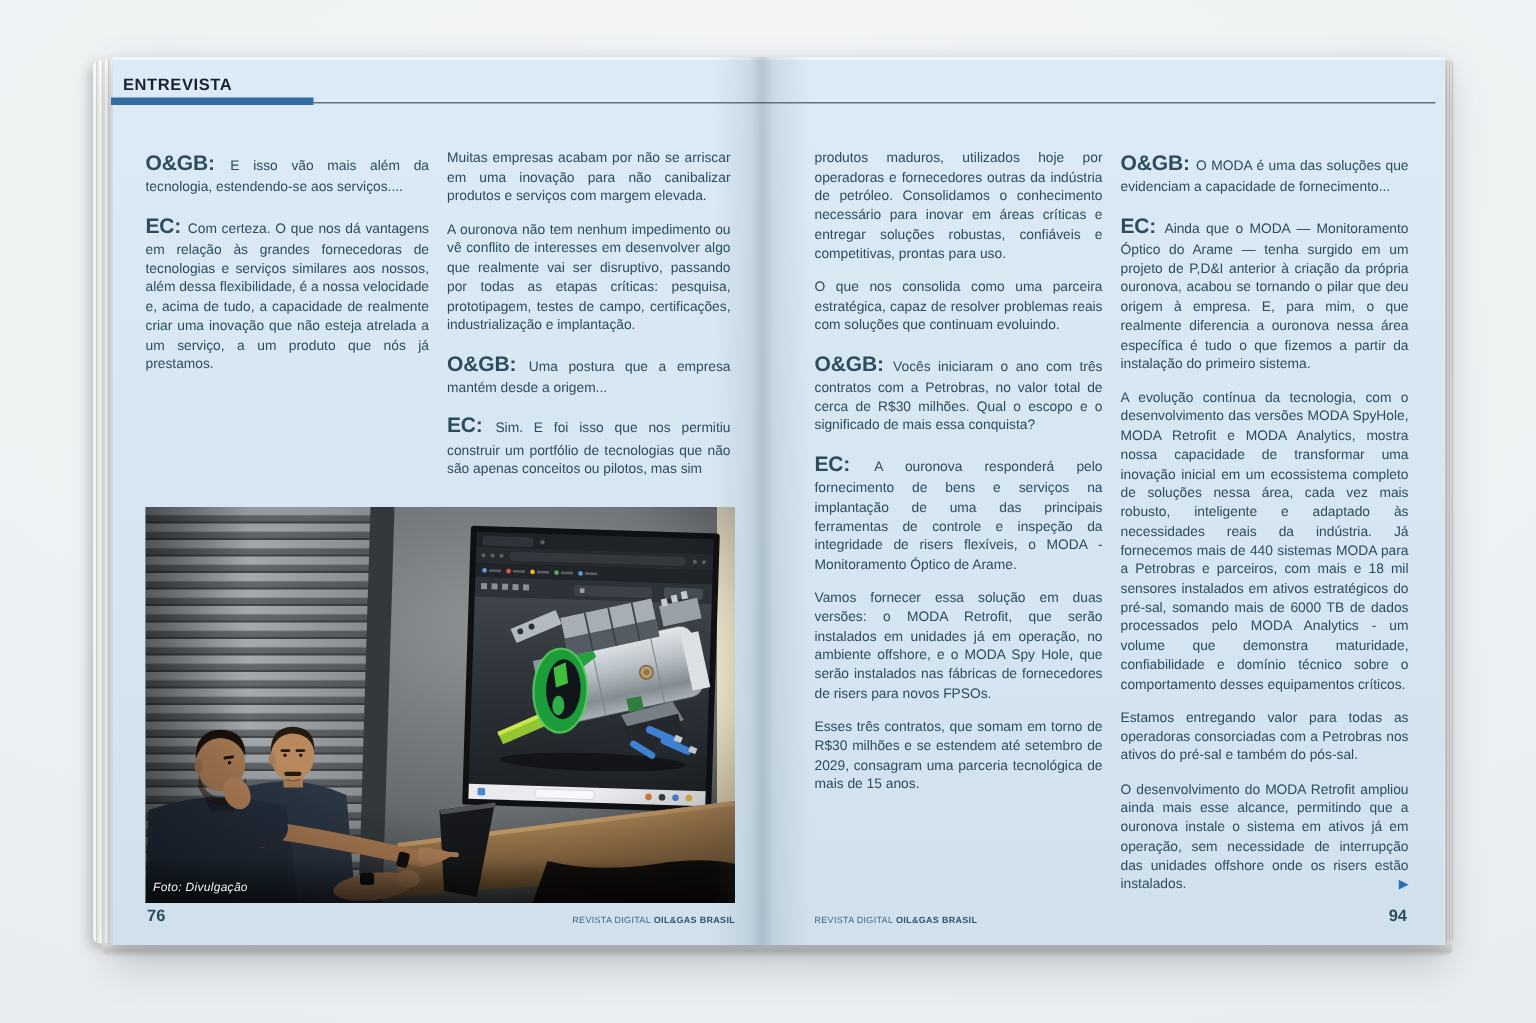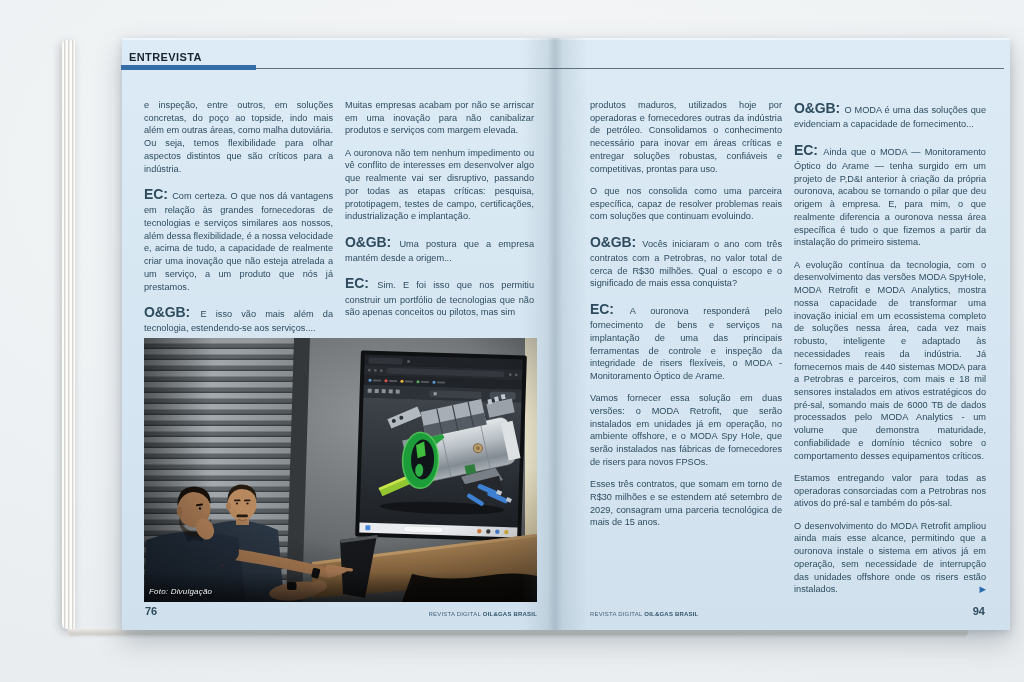--- a/index.html
+++ b/index.html
@@ -14,21 +14,21 @@
     border-radius:5px 0 0 5px;box-shadow:-2px 3px 8px rgba(90,95,100,.35);}
   .edge-right{position:absolute;left:963px;top:40px;width:6px;height:588px;
     background:repeating-linear-gradient(90deg,#eceae7 0 1px,#cfcecb 1px 2px);
     border-radius:0 3px 3px 0;}
   .edge-bottom{position:absolute;left:68px;top:629px;width:900px;height:9px;
     background:linear-gradient(180deg,#eae9e5,#cfcec9 55%,rgba(160,162,165,0));
     border-radius:0 0 6px 6px;}
   
   .spread{position:absolute;left:75px;top:38px;width:888px;height:592px;
     background:linear-gradient(180deg,#dcebf5 0%,#d5e5f1 60%,#d0e1ed 100%);
-    box-shadow:0 12px 26px rgba(70,85,100,.30),0 3px 8px rgba(70,85,100,.22);margin-left:47px;}
+    box-shadow:0 12px 26px rgba(70,85,100,.30),0 3px 8px rgba(70,85,100,.22);}
   .spread::before{content:"";position:absolute;left:0;right:0;top:0;height:2px;background:rgba(255,255,255,.55);}
   .gutter{position:absolute;left:400px;top:0;width:66px;height:100%;pointer-events:none;
     background:linear-gradient(90deg,rgba(86,106,122,0),rgba(86,106,122,.13) 38%,rgba(64,84,100,.26) 50%,rgba(86,106,122,.13) 62%,rgba(86,106,122,0));}
   .section-title{position:absolute;left:7px;top:13px;font-size:11px;font-weight:bold;letter-spacing:.4px;color:#1a242e;}
   .rule{position:absolute;left:0;top:30px;width:882px;height:1px;background:#61717f;}
   .rule-accent{position:absolute;left:-1px;top:27px;width:135px;height:4.5px;background:#336da6;}
   
   .col{position:absolute;top:61px;width:189px;text-align:justify;font-size:9.2px;line-height:1.385;
     color:#2e4c5e;hyphens:auto;-webkit-hyphens:auto;}
   .col p{margin:0 0 9.5px;}
@@ -54,33 +54,32 @@
 <div class="edge-left"></div>
 <div class="edge-right"></div>
 <div class="edge-bottom"></div>
 
 <div class="spread">
   <div class="section-title">ENTREVISTA</div>
   <div class="rule"></div>
   <div class="rule-accent"></div>
 
   <div class="col" id="c1">
-      <p>e inspeção, entre outros, em soluções concretas, do poço ao topside, indo mais além em outras áreas, como malha dutoviária. Ou seja, temos flexibilidade para olhar aspectos distintos que são críticos para a indústria.</p>
+      <p><strong>O&amp;GB: </strong>E isso vão mais além da tecnologia, estendendo-se aos serviços....</p>
       <p><strong>EC: </strong>Com certeza. O que nos dá vantagens em relação às grandes fornecedoras de tecnologias e serviços similares aos nossos, além dessa flexibilidade, é a nossa velocidade e, acima de tudo, a capacidade de realmente criar uma inovação que não esteja atrelada a um serviço, a um produto que nós já prestamos.</p>
-      <p><strong>O&amp;GB: </strong>E isso vão mais além da tecnologia, estendendo-se aos serviços....</p>
     </div>
   <div class="col" id="c2">
       <p>Muitas empresas acabam por não se arriscar em uma inovação para não canibalizar produtos e serviços com margem elevada.</p>
       <p>A ouronova não tem nenhum impedimento ou vê conflito de interesses em desenvolver algo que realmente vai ser disruptivo, passando por todas as etapas críticas: pesquisa, prototipagem, testes de campo, certificações, industrialização e implantação.</p>
       <p><strong>O&amp;GB: </strong>Uma postura que a empresa mantém desde a origem...</p>
       <p><strong>EC: </strong>Sim. E foi isso que nos permitiu construir um portfólio de tecnologias que não são apenas conceitos ou pilotos, mas sim</p>
     </div>
   <div class="col" id="c3">
       <p>produtos maduros, utilizados hoje por operadoras e fornecedores outras da indústria de petróleo. Consolidamos o conhecimento necessário para inovar em áreas críticas e entregar soluções robustas, confiáveis e competitivas, prontas para uso.</p>
-      <p>O que nos consolida como uma parceira específica, capaz de resolver problemas reais com soluções que continuam evoluindo.</p>
+      <p>O que nos consolida como uma parceira estratégica, capaz de resolver problemas reais com soluções que continuam evoluindo.</p>
       <p><strong>O&amp;GB: </strong>Vocês iniciaram o ano com três contratos com a Petrobras, no valor total de cerca de R$30 milhões. Qual o escopo e o significado de mais essa conquista?</p>
       <p><strong>EC: </strong>A ouronova responderá pelo fornecimento de bens e serviços na implantação de uma das principais ferramentas de controle e inspeção da integridade de risers flexíveis, o MODA - Monitoramento Óptico de Arame.</p>
       <p>Vamos fornecer essa solução em duas versões: o MODA Retrofit, que serão instalados em unidades já em operação, no ambiente offshore, e o MODA Spy Hole, que serão instalados nas fábricas de fornecedores de risers para novos FPSOs.</p>
       <p>Esses três contratos, que somam em torno de R$30 milhões e se estendem até setembro de 2029, consagram uma parceria tecnológica de mais de 15 anos.</p>
     </div>
   <div class="col" id="c4">
       <p><strong>O&amp;GB: </strong>O MODA é uma das soluções que evidenciam a capacidade de fornecimento...</p>
       <p><strong>EC: </strong>Ainda que o MODA — Monitoramento Óptico do Arame — tenha surgido em um projeto de P,D&amp;I anterior à criação da própria ouronova, acabou se tornando o pilar que deu origem à empresa. E, para mim, o que realmente diferencia a ouronova nessa área específica é tudo o que fizemos a partir da instalação do primeiro sistema.</p>
       <p>A evolução contínua da tecnologia, com o desenvolvimento das versões MODA SpyHole, MODA Retrofit e MODA Analytics, mostra nossa capacidade de transformar uma inovação inicial em um ecossistema completo de soluções nessa área, cada vez mais robusto, inteligente e adaptado às necessidades reais da indústria. Já fornecemos mais de 440 sistemas MODA para a Petrobras e parceiros, com mais e 18 mil sensores instalados em ativos estratégicos do pré-sal, somando mais de 6000 TB de dados processados pelo MODA Analytics - um volume que demonstra maturidade, confiabilidade e domínio técnico sobre o comportamento desses equipamentos críticos.</p>
       <p>Estamos entregando valor para todas as operadoras consorciadas com a Petrobras nos ativos do pré-sal e também do pós-sal.</p>

